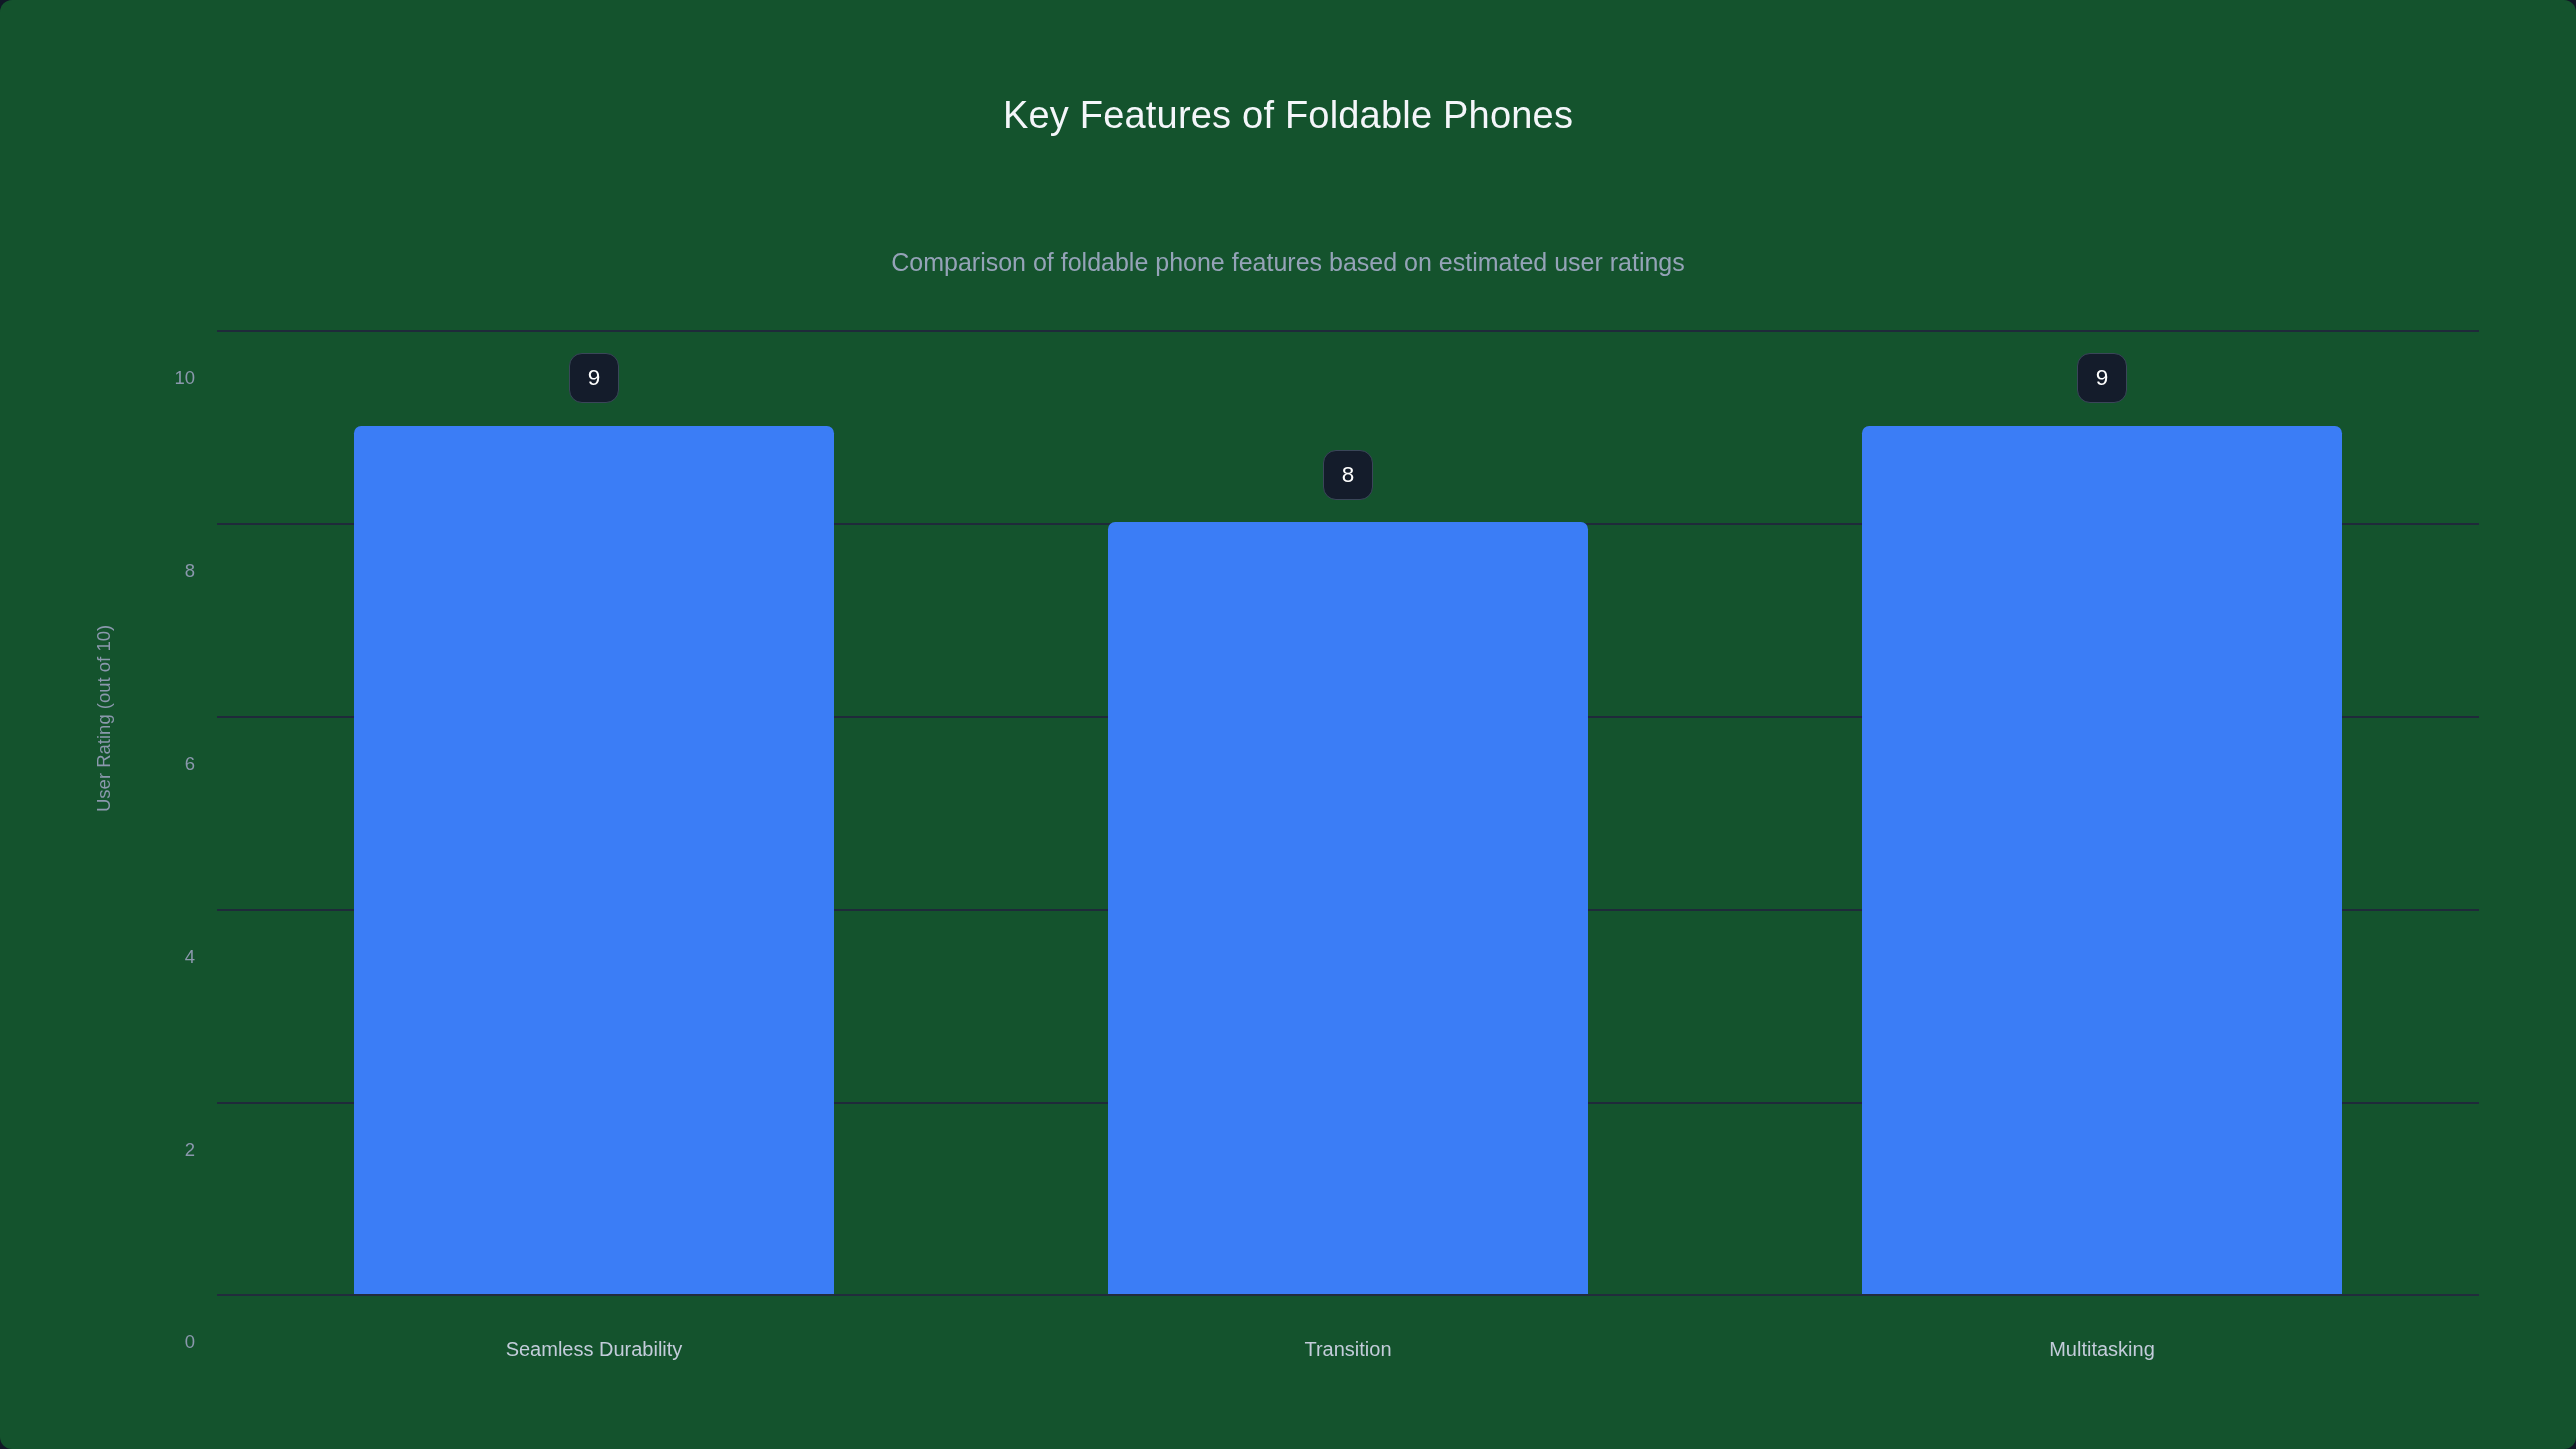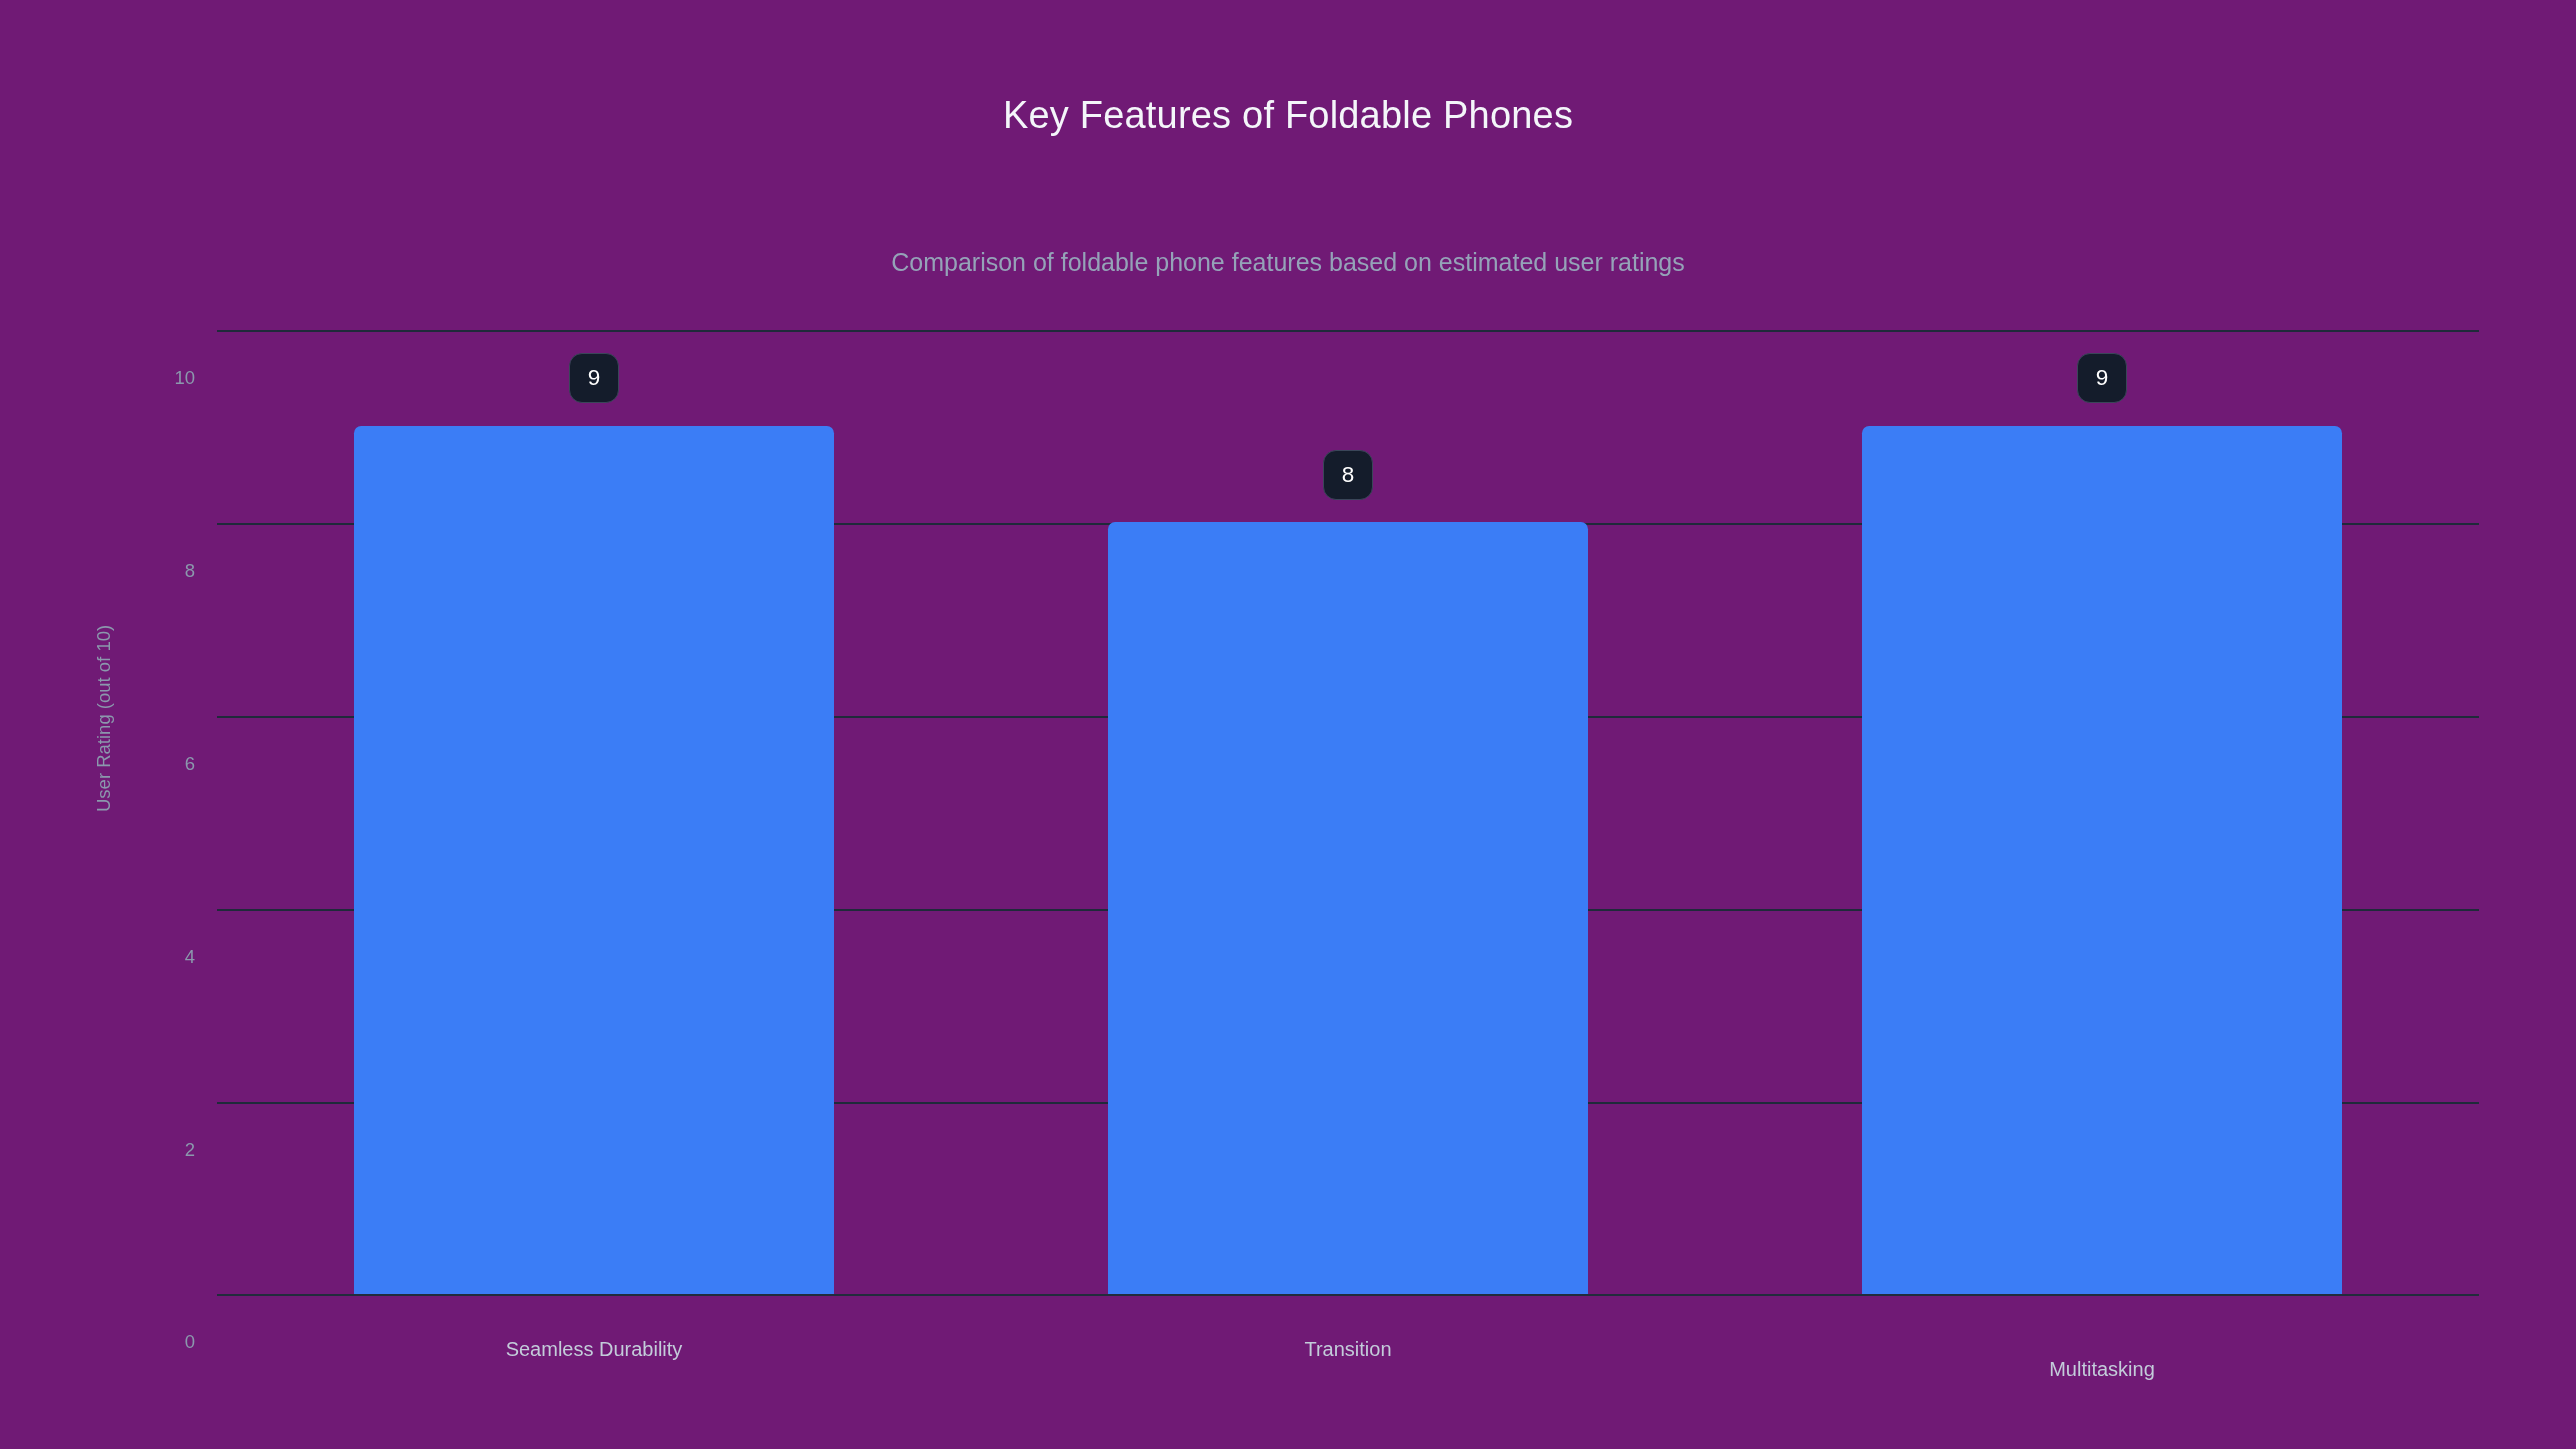--- a/index.html
+++ b/index.html
@@ -10,21 +10,22 @@
     height: 1449px;
     background: #111827;
     font-family: "Liberation Sans", sans-serif;
     overflow: hidden;
   }
 
   #chart-root {
     position: relative;
     width: 2576px;
     height: 1449px;
-    background: #701a75;
+    background: #14532d;
+    border-radius: 12px;
   }
 
   
   #chart-title {
     position: absolute;
     top: 93px;
     left: 0;
     width: 2576px;
     text-align: center;
     font-size: 38px;
@@ -177,17 +178,17 @@
   </div>
 
   <div id="badges">
       <div class="value-badge" style="left: 594px; top: 378px;">9</div>
       <div class="value-badge" style="left: 1348px; top: 475px;">8</div>
       <div class="value-badge" style="left: 2102px; top: 378px;">9</div>
     </div>
   <div id="xticks">
       <div class="xtick-label" style="left: 594px;">Seamless Durability</div>
       <div class="xtick-label" style="left: 1348px;">Transition</div>
-      <div class="xtick-label" style="left: 2102px; margin-top: 20px;">Multitasking</div>
+      <div class="xtick-label" style="left: 2102px;">Multitasking</div>
     </div>
 
 </div>
 
 
 </body></html>

